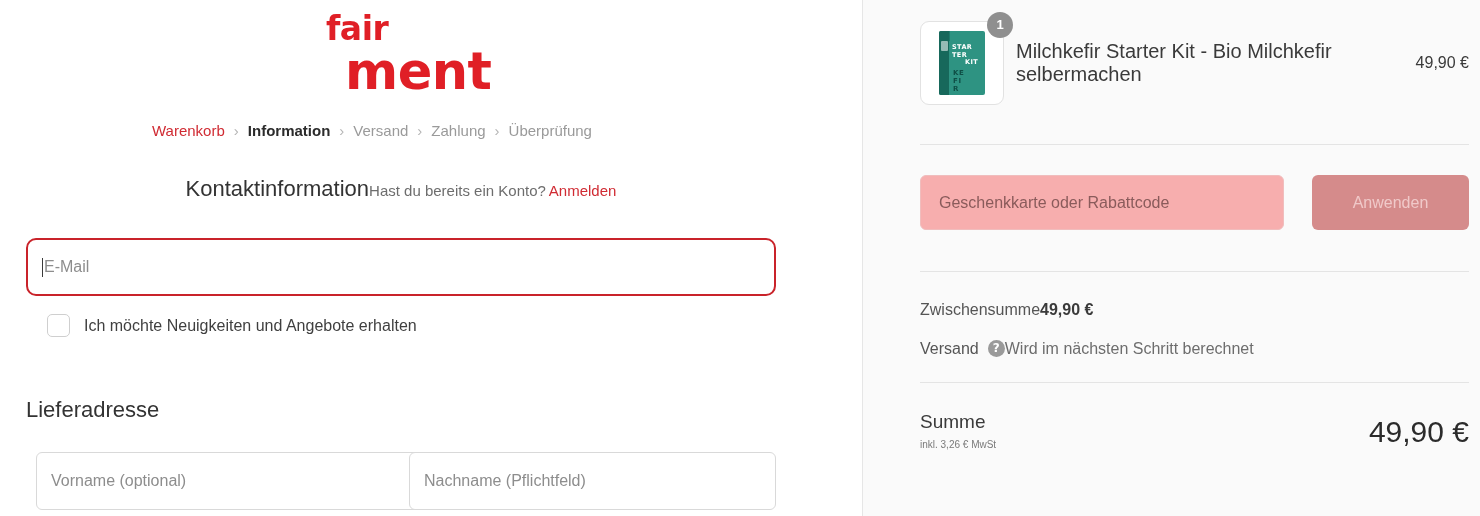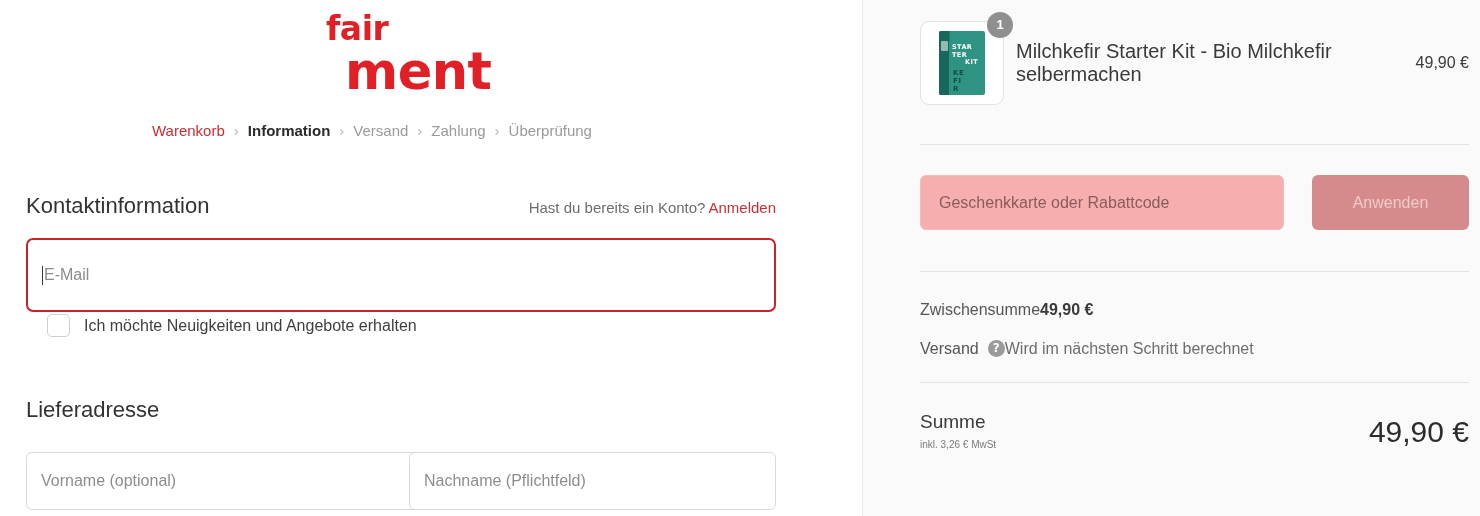--- a/index.html
+++ b/index.html
@@ -416,42 +416,42 @@
       <span class="crumb-sep">›</span>
       <span class="crumb active">Information</span>
       <span class="crumb-sep">›</span>
       <span class="crumb muted">Versand</span>
       <span class="crumb-sep">›</span>
       <span class="crumb muted">Zahlung</span>
       <span class="crumb-sep">›</span>
       <span class="crumb muted">Überprüfung</span>
     </div>
 
-    <div class="sec-head" style="top:192px;">
+    <div class="sec-head" style="top:175px;justify-content:center;">
       <span class="sec-title">Kontaktinformation</span>
       <span class="account-note">
         <span>Hast du bereits ein Konto?</span><a class="login-link" href="#" style="text-decoration:none;">Anmelden</a>
       </span>
     </div>
 
-    <div class="field focused" style="left:26px; top:238px; width:750px; height:74px;">
+    <div class="field focused" style="left:26px; top:238px; width:750px; height:58px;border-radius:10px;">
       <span class="caret"></span>
         <span class="ph">E-Mail</span>
     </div>
 
     <div class="check-row">
       <span class="checkbox"></span>
       <span class="check-label">Ich möchte Neuigkeiten und Angebote erhalten</span>
     </div>
 
     <div class="sec-head" style="top:396px;">
       <span class="sec-title">Lieferadresse</span>
     </div>
 
-    <div class="field" style="left:26px; top:452px; width:405px; height:58px;">
+    <div class="field" style="left:36px; top:452px; width:405px; height:58px;">
       <span class="ph">Vorname (optional)</span>
     </div>
 
     <div class="field" style="left:409px; top:452px; width:367px; height:58px;">
       <span class="ph">Nachname (Pflichtfeld)</span>
     </div>
 
   </div>
 
   <div class="side-col">

